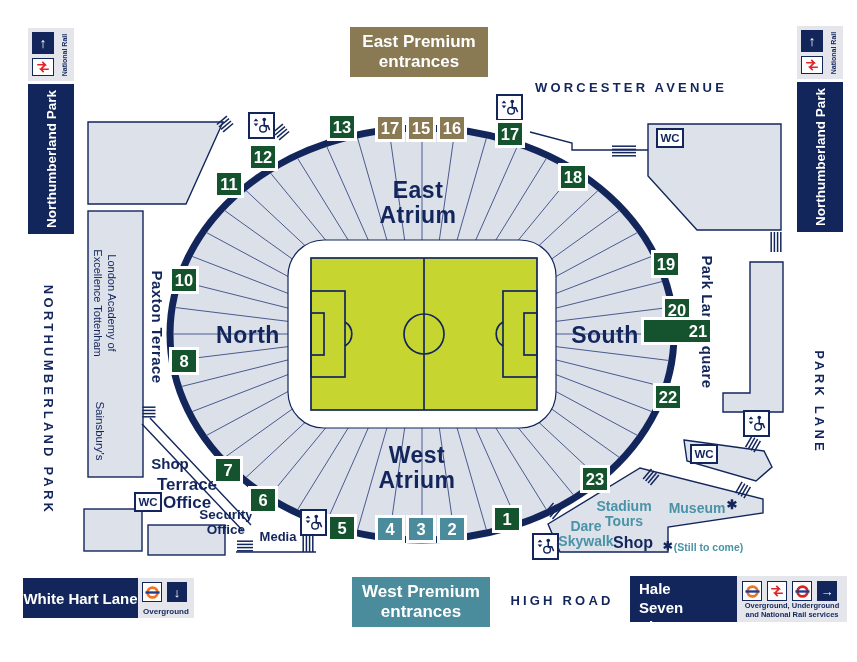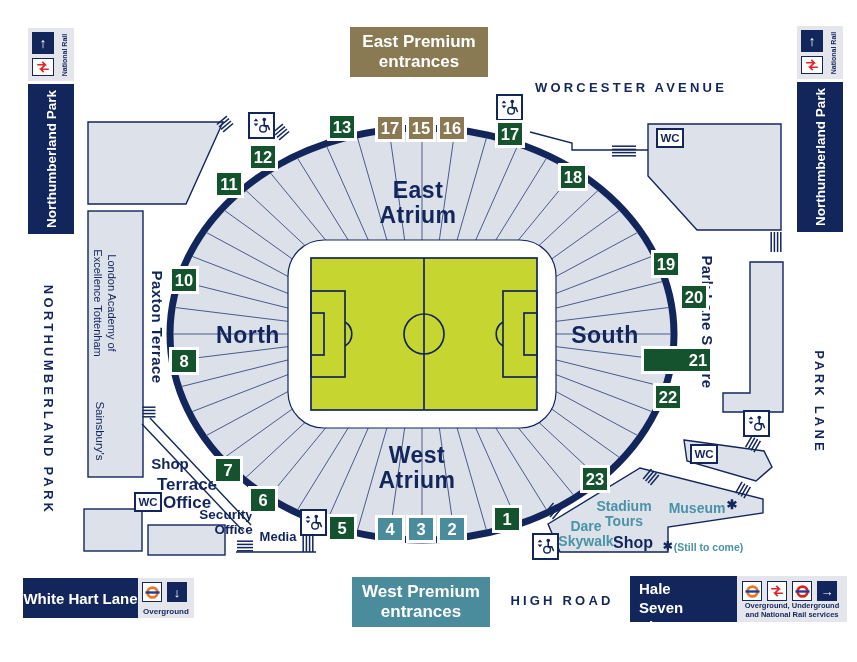--- a/index.html
+++ b/index.html
@@ -9,21 +9,21 @@
   .lbl{position:absolute;transform:translate(-50%,-50%);text-align:center;color:#13265c;
        line-height:1.08;white-space:nowrap;z-index:2;}
   .v90{transform:translate(-50%,-50%) rotate(90deg);}
   .v270{transform:translate(-50%,-50%) rotate(-90deg);}
   .stand{font-size:23px;font-weight:bold;letter-spacing:.5px;margin-top:8px;}
   .street{font-size:13px;font-weight:bold;letter-spacing:3.2px;}
   .street-sm{font-size:15px;font-weight:bold;letter-spacing:.4px;}
   .bldg-lbl{font-size:11px;font-weight:normal;line-height:1.25;}
   .f-shop{font-size:15px;font-weight:bold;}
   .f-ticket{font-size:17px;font-weight:bold;}
-  .f-sec{font-size:13.5px;font-weight:bold;text-align:right;}
+  .f-sec{font-size:13.5px;font-weight:bold;}
   .f-media{font-size:13px;font-weight:bold;}
   .teal-lbl{color:#4a93a6;font-weight:bold;font-size:14px;}
   .f-shopb{font-size:16px;font-weight:800;color:#13265c;}
   .f-stc{font-size:10.5px;color:#4a93a6;font-weight:bold;}
   .ast{color:#13265c;font-size:13px;vertical-align:4px;margin-left:1px;}
   .ast2{color:#13265c;font-size:12px;vertical-align:1px;margin-right:1px;}
   .gate{position:absolute;transform:translate(-50%,-50%);min-width:20px;height:22px;padding:0 2px;
         border:3px solid #fff;color:#fff;font-size:16.5px;font-weight:bold;display:flex;
         align-items:center;justify-content:center;z-index:3;box-sizing:content-box;}
   .gate.navy{background:#14532d;}.gate.gold{background:#8a7a54;}.gate.teal{background:#4a8b9c;}
@@ -391,19 +391,19 @@
       <div class="gate navy" style="left: 184px; top: 280px;">10</div>
       <div class="gate navy" style="left: 229px; top: 184px;">11</div>
       <div class="gate navy" style="left: 263px; top: 157px;">12</div>
       <div class="gate navy" style="left: 342px; top: 127px;">13</div>
       <div class="gate gold" style="left: 390px; top: 128px;">17</div>
       <div class="gate gold" style="left: 421px; top: 128px;">15</div>
       <div class="gate gold" style="left: 452px; top: 128px;">16</div>
       <div class="gate navy" style="left: 510px; top: 134px;">17</div>
       <div class="gate navy" style="left: 573px; top: 177px; text-align: center;">18</div>
       <div class="gate navy" style="left: 666px; top: 264px;">19</div>
-      <div class="gate navy" style="left: 677px; top: 297px; margin-left: 17px;">20</div>
-      <div class="gate navy" style="left: 677px; top: 360px; padding-left: 44px;">21</div>
+      <div class="gate navy" style="left: 677px; top: 310px;">20</div>
+      <div class="gate navy" style="left: 677px; top: 331px; padding-left: 44px;">21</div>
       <div class="gate navy" style="left: 668px; top: 397px;">22</div>
       <div class="gate navy" style="left: 595px; top: 479px;">23</div>
     </div>
 
 </div>
 
 </body></html>

